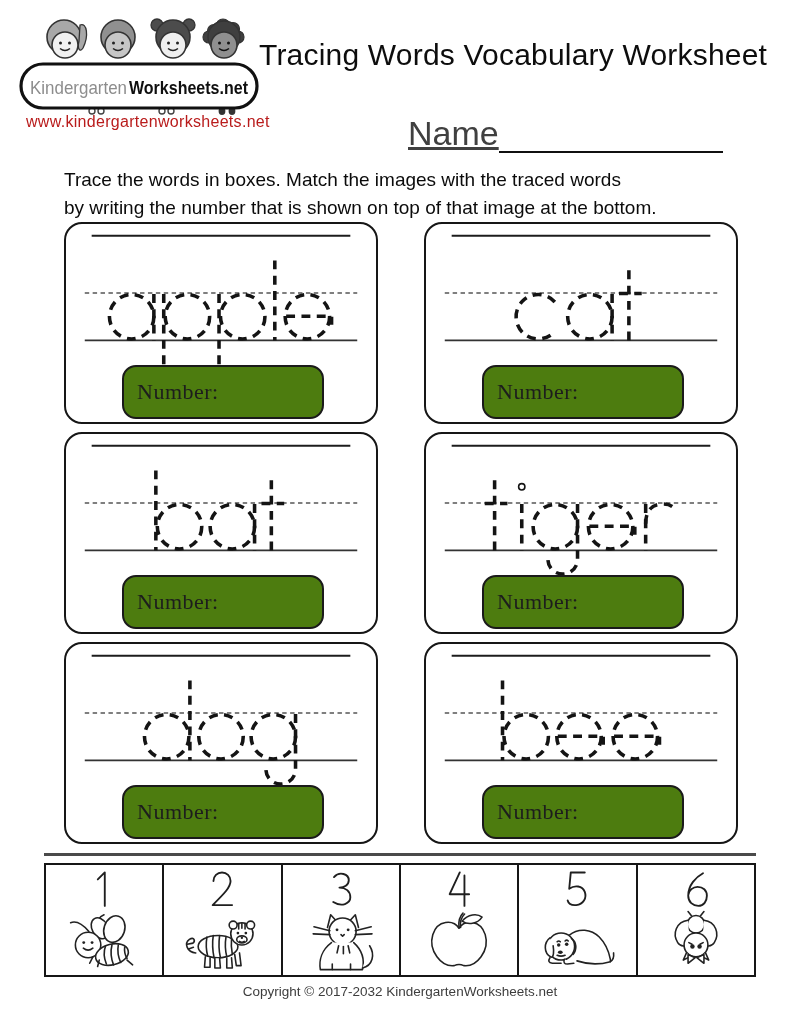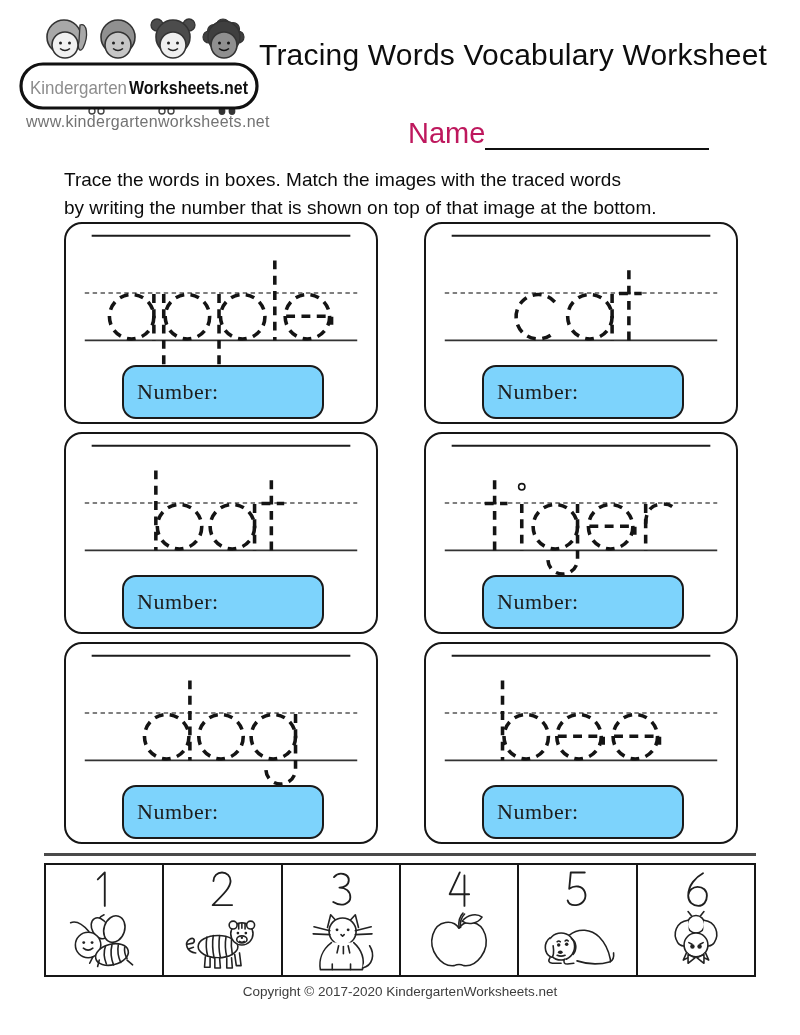--- a/index.html
+++ b/index.html
@@ -1,41 +1,41 @@
 <!DOCTYPE html>
 <html><head>
 <meta charset="utf-8">
 <style>
   html,body{margin:0;padding:0;background:#fff;}
   .page{position:relative;width:800px;height:1035px;background:#fff;overflow:hidden;
         font-family:"Liberation Sans",sans-serif;color:#111;}
 
   
   .logo-svg{position:absolute;left:16px;top:10px;width:246px;height:106px;}
-  .website{position:absolute;left:26px;top:113px;font-size:16px;color:#737373;letter-spacing:.3px;}
+  .website{position:absolute;left:26px;top:113px;font-size:16px;color:#b91c1c;letter-spacing:.3px;}
   .title{position:absolute;left:259px;top:38px;width:540px;font-size:30px;font-weight:400;color:#0d0d0d;letter-spacing:.2px;}
   .name-row{position:absolute;left:408px;top:114px;display:flex;align-items:flex-end;}
-  .name-label{font-size:29px;color:#be185d;}
+  .name-label{font-size:34px;color:#404040;text-decoration:underline;}
   .name-line{width:224px;height:34px;border-bottom:2.2px solid #101010;}
   .instructions{position:absolute;left:64px;top:166px;font-size:19px;line-height:27.5px;color:#0b0b0b;}
 
   
   .card{position:absolute;width:314px;height:202px;border:2.5px solid #161616;border-radius:18px;
         background:#fff;box-sizing:border-box;}
   .card.c0{left:64px;top:222px;}  .card.c1{left:424px;top:222px;}
   .card.c2{left:64px;top:432px;}  .card.c3{left:424px;top:432px;}
   .card.c4{left:64px;top:642px;}  .card.c5{left:424px;top:642px;}
   .trace{position:absolute;left:0;top:0;width:100%;height:148px;}
   .trace .letters{stroke:#141414;stroke-width:3.6;fill:none;stroke-dasharray:9 6.5;stroke-linecap:butt;}
   .trace .letters .nodash{stroke-dasharray:none;stroke-width:1.6;}
   .trace .gl-top{stroke:#1c1c1c;stroke-width:2;}
   .trace .gl-mid{stroke:#555;stroke-width:1.4;stroke-dasharray:4.5 3.5;}
   .trace .gl-base{stroke:#333;stroke-width:1.8;}
   .numbox{position:absolute;left:56px;top:141px;width:202px;height:54px;border:2px solid #1a1a1a;
-          border-radius:14px;box-sizing:border-box;display:flex;align-items:center;padding-left:13px;background:#7dd3fc;}
+          border-radius:14px;box-sizing:border-box;display:flex;align-items:center;padding-left:13px;background:#4d7c0f;}
   .numbox span{font-family:"Liberation Serif",serif;font-size:22px;color:#1d1d1d;letter-spacing:.5px;}
 
   
   .separator{position:absolute;left:44px;top:853px;width:712px;height:3px;background:#4a4a4a;}
   .strip{position:absolute;left:44px;top:863px;width:712px;height:114px;display:flex;
          border:2.5px solid #161616;box-sizing:border-box;background:#fff;}
   .cell{flex:1 1 0;border-right:2.5px solid #161616;display:flex;flex-direction:column;
         align-items:center;padding-top:2px;box-sizing:border-box;}
   .cell:last-child{border-right:none;}
   .num{width:38px;height:42px;stroke:#1f1f1f;stroke-width:2.4;fill:none;stroke-linecap:round;stroke-linejoin:round;}
@@ -368,16 +368,16 @@
             <path d="M41,41 L45,43"></path>
             <path d="M59,41 L55,43"></path>
             <path d="M49,60 L40,56 L40,67 Z" fill="#fff"></path>
             <path d="M51,60 L60,56 L60,67 Z" fill="#fff"></path>
           </g>
         </svg>
     </div>
   </div>
 
   <div class="footer">
-    <div>Copyright © 2017-2020 KindergartenWorksheets.net</div>
+    <div>Copyright © 2017-2032 KindergartenWorksheets.net</div>
   </div>
 
 </div>
 
 </body></html>

